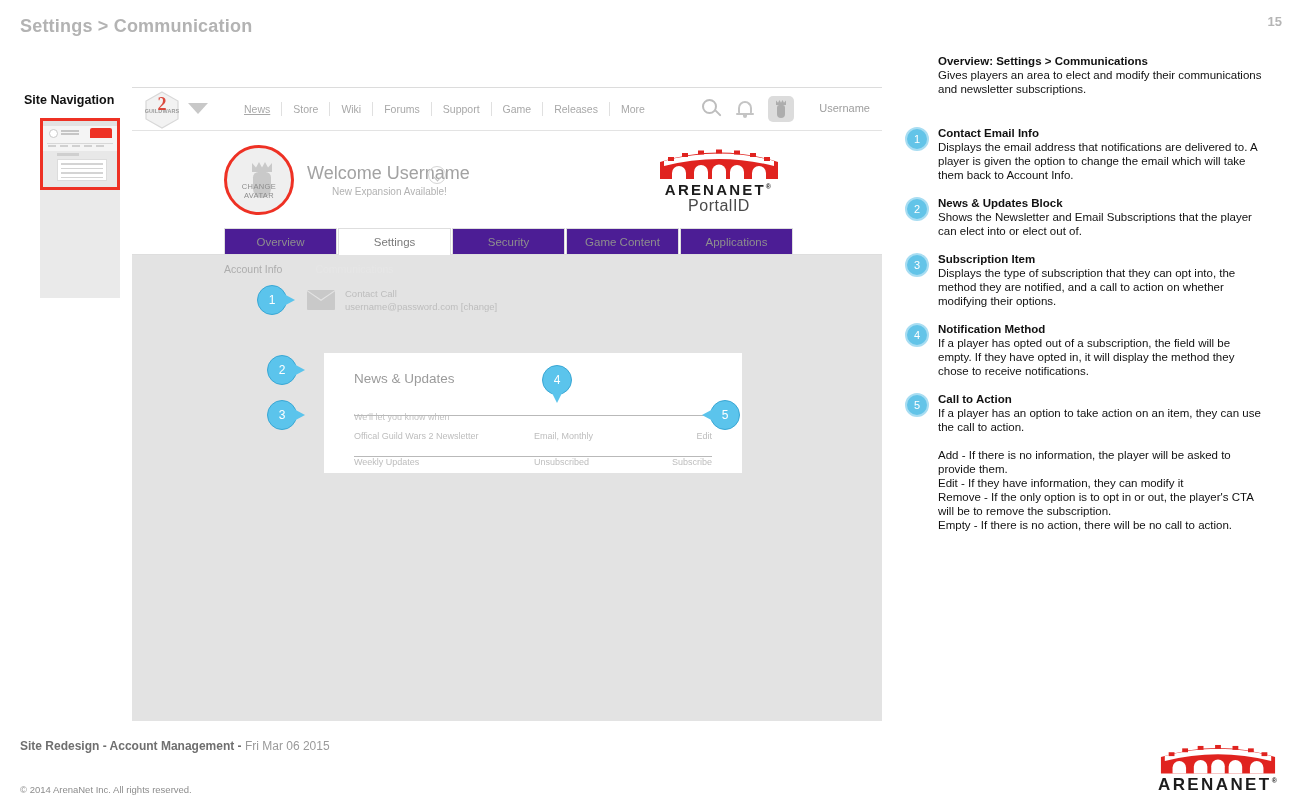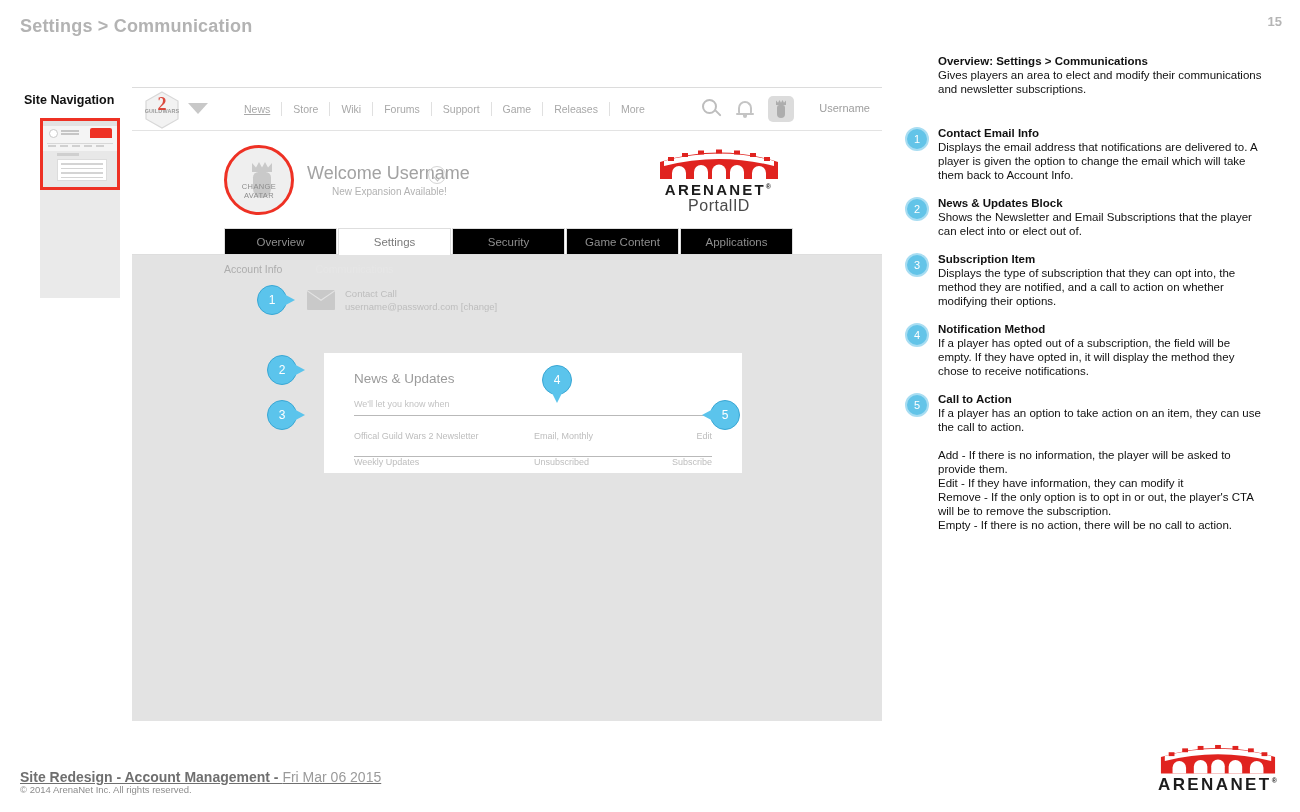--- a/index.html
+++ b/index.html
@@ -15,22 +15,22 @@
   .deck-title {
     position: absolute; left: 20px; top: 16px;
     font-size: 18px; font-weight: bold; color: #b3b3b3;
     letter-spacing: .2px;
   }
   .page-number {
     position: absolute; right: 18px; top: 14px;
     font-size: 13px; font-weight: bold; color: #b5b5b5;
   }
   .footer-line1 {
-    position: absolute; left: 20px; top: 769px;
-    font-size: 14px; font-weight: bold; color: #6f6f6f; text-decoration: underline;
+    position: absolute; left: 20px; top: 739px;
+    font-size: 12px; font-weight: bold; color: #6f6f6f;
   }
   .footer-line1 .date { font-weight: normal; color: #9a9a9a; }
   .footer-line2 {
     position: absolute; left: 20px; top: 784px;
     font-size: 9.5px; color: #8d8d8d;
   }
 
   
   .sitenav-label {
     position: absolute; left: 24px; top: 93px;
@@ -177,21 +177,21 @@
   .anet-name sup { font-size:7px; vertical-align:super; }
   .anet-portal-sub { font-size:16px; color:#4a4a4a; letter-spacing:.5px; margin-top:-1px; }
 
   
   .tabs {
     position:relative; height:26px; padding-left:92px;
     display:flex; align-items:flex-end;
     border-bottom:1px solid #dedede;
   }
   .tab {
-    width:113px; height:26px; background:#000000;
+    width:113px; height:26px; background:#4c1d95;
     border:1px solid #dedede; border-bottom:none;
     font-size:11.5px; color:#8e8e8e;
     display:flex; align-items:center; justify-content:center;
     margin-right:1px;
   }
   .tab.active { background:#fff; color:#7a7a7a; position:relative; z-index:2; }
   .tab.active::after { content:""; position:absolute; left:0; right:0; bottom:-1px; height:1px; background:#fff; }
 
   
   .content-area {
@@ -211,21 +211,21 @@
   }
   .contact-text { line-height:13px; }
   .contact-label { font-size:9.5px; color:#bdbdbd; }
   .contact-value { font-size:9.5px; color:#bdbdbd; }
 
   .news-card {
     position:absolute; left:192px; top:98px; width:418px; height:120px;
     background:#fff;
   }
   .news-title { position:absolute; left:30px; top:18px; font-size:13.5px; color:#9b9b9b; }
-  .news-sub { position:absolute; left:30px; top:46px; font-size:9px; color:#c3c3c3; }
+  .news-sub { position:absolute; left:30px; top:59px; font-size:9px; color:#c3c3c3; }
   .sub-row {
     position:absolute; left:30px; right:30px; height:42px;
     display:flex; align-items:center; font-size:9px; color:#bdbdbd;
   }
   .sub-row .name { flex:1; }
   .sub-row .method { width:130px; }
   .sub-row .cta { width:48px; text-align:right; }
   .sub-row.r1 { top:62px; border-top:1px solid #b9b9b9; border-bottom:1px solid #b9b9b9; }
   .sub-row.r2 { top:88px; }
 

